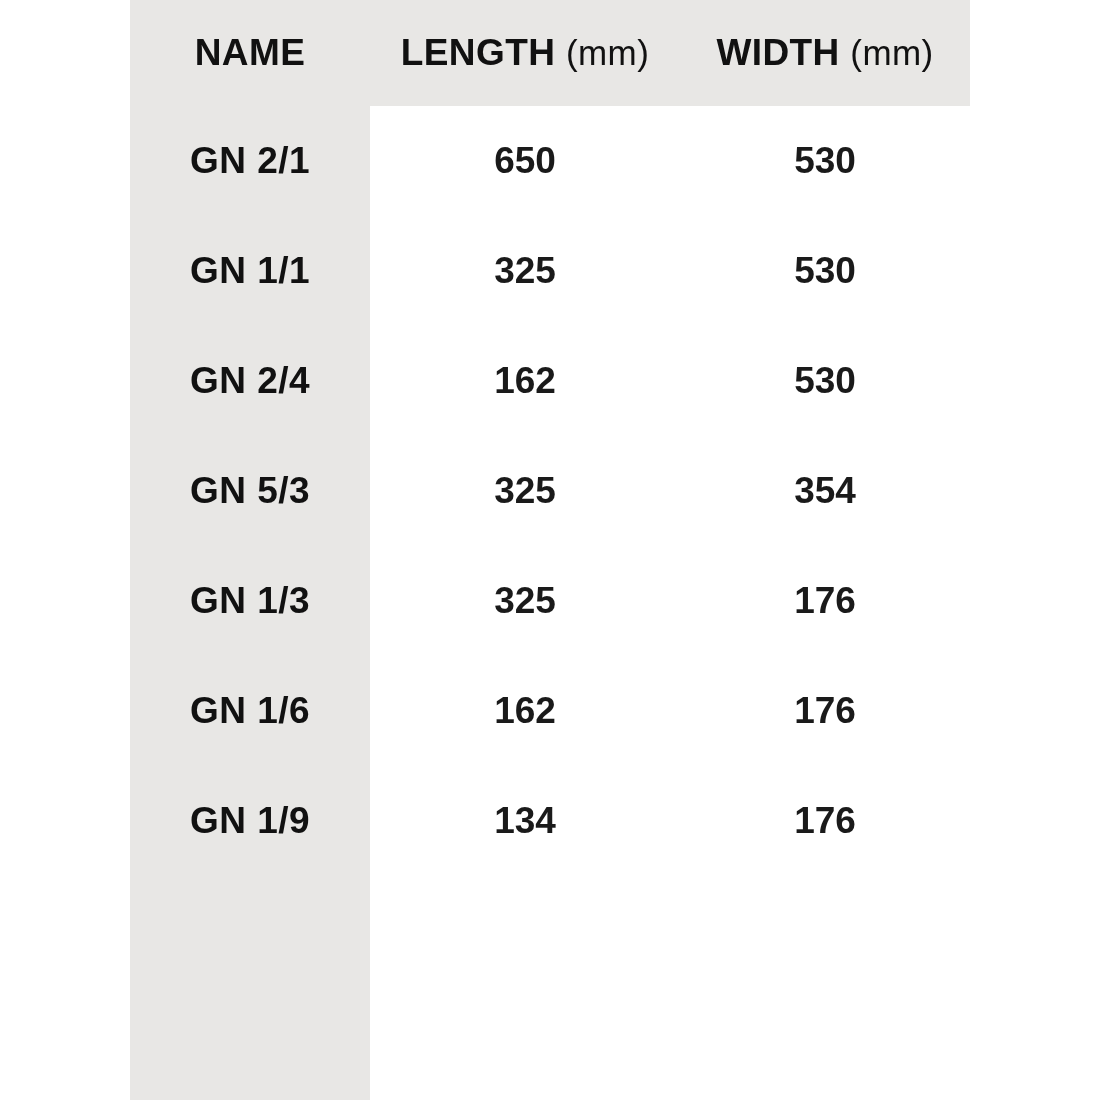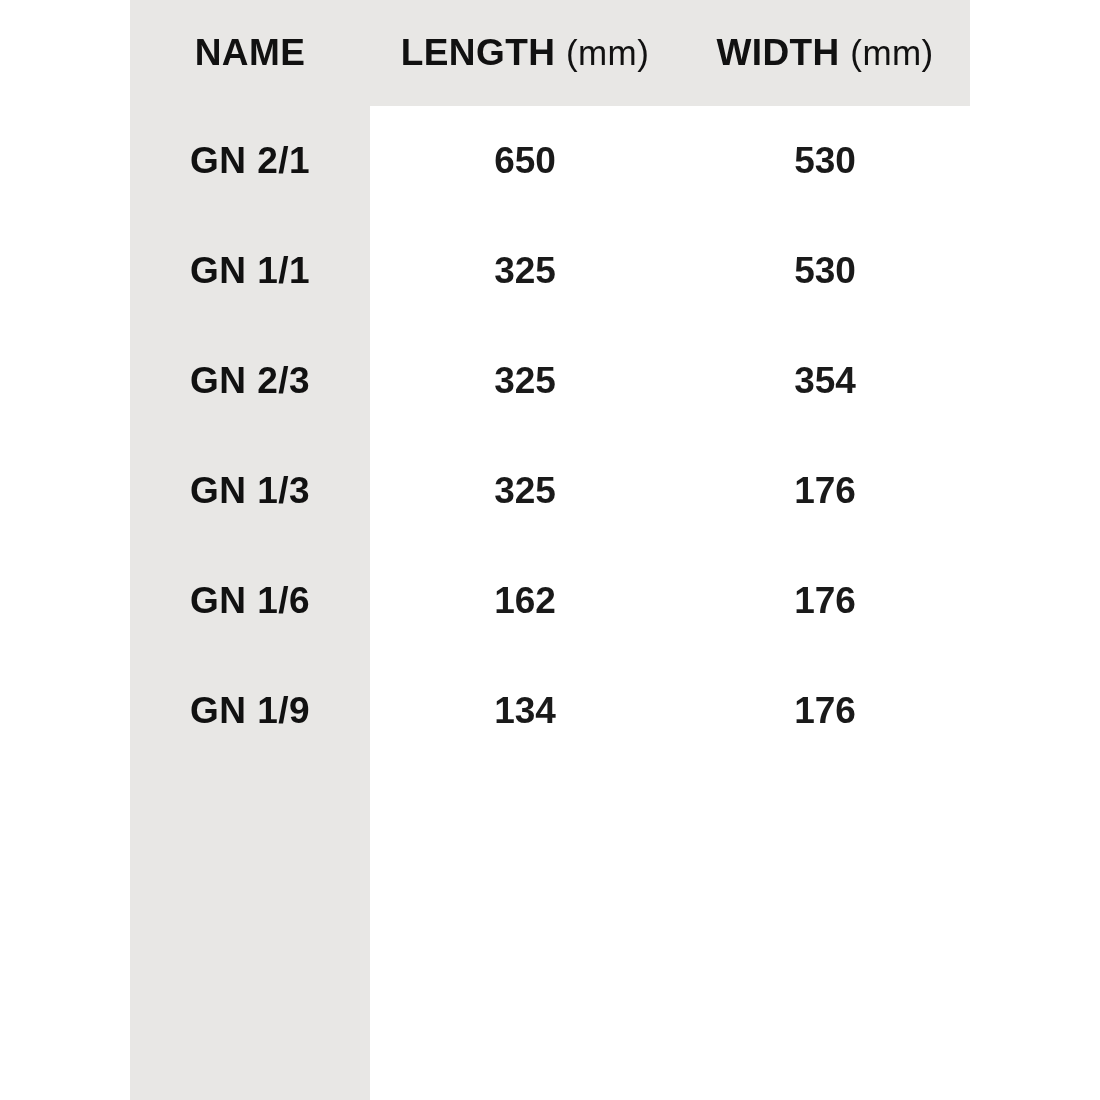--- a/index.html
+++ b/index.html
@@ -126,21 +126,26 @@
         <td class="name-cell">GN 2/1</td>
         <td class="num-cell">650</td>
         <td class="num-cell">530</td>
       </tr>
       <tr>
         <td class="name-cell">GN 1/1</td>
         <td class="num-cell">325</td>
         <td class="num-cell">530</td>
       </tr>
       <tr>
-        <td class="name-cell">GN 2/3</td>
+        <td class="name-cell">GN 2/4</td>
+        <td class="num-cell">162</td>
+        <td class="num-cell">530</td>
+      </tr>
+      <tr>
+        <td class="name-cell">GN 5/3</td>
         <td class="num-cell">325</td>
         <td class="num-cell">354</td>
       </tr>
       <tr>
         <td class="name-cell">GN 1/3</td>
         <td class="num-cell">325</td>
         <td class="num-cell">176</td>
       </tr>
       <tr>
         <td class="name-cell">GN 1/6</td>

